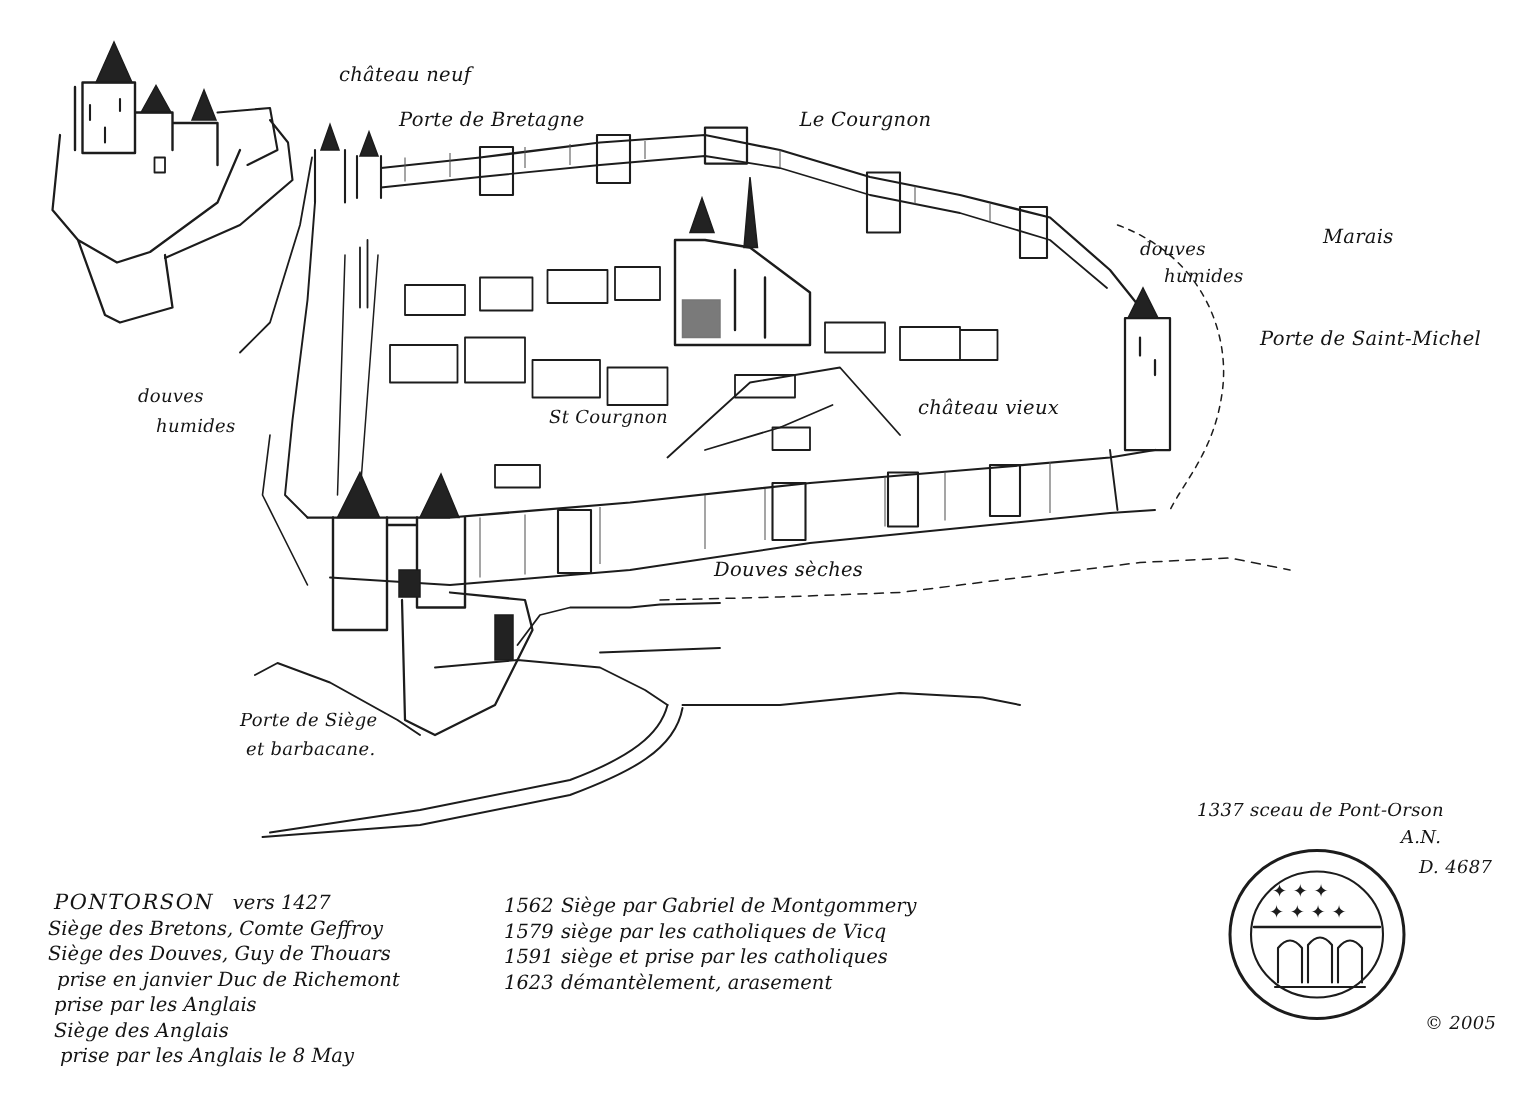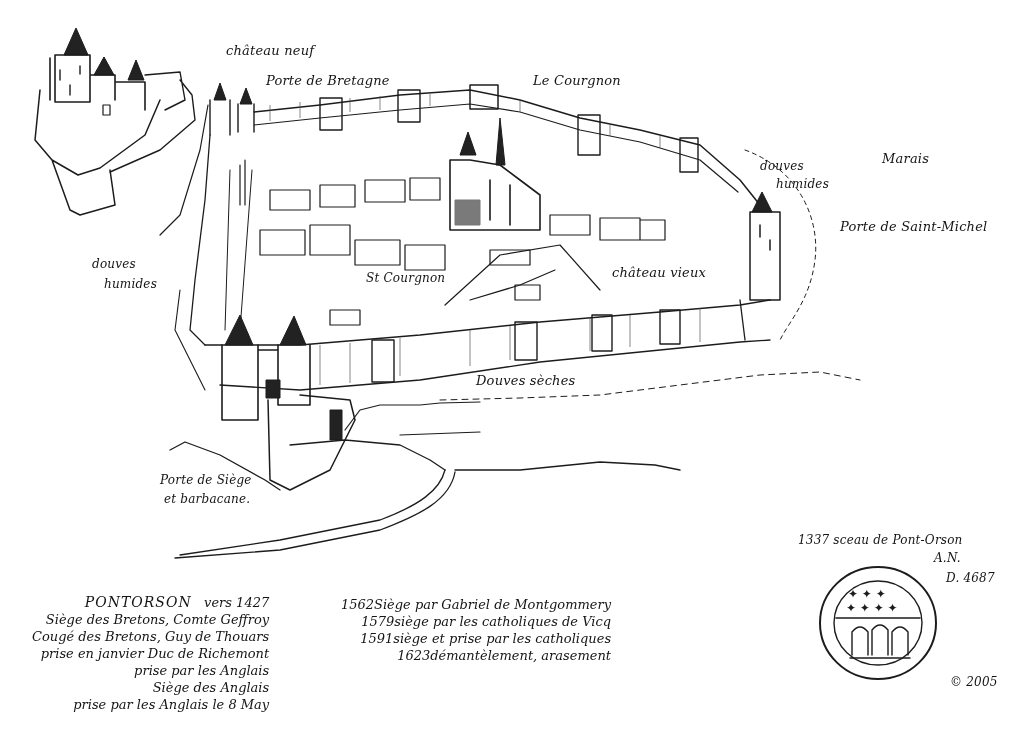--- a/index.html
+++ b/index.html
@@ -5,21 +5,21 @@
   html, body { margin:0; padding:0; background:#ffffff; }
   body { width:1024px; height:737px; position:relative; overflow:hidden;
          font-family: "DejaVu Serif", serif; color:#1a1a1a; }
   #canvas { position:absolute; left:0; top:0; width:1024px; height:737px; }
   .lbl { position:absolute; font-family:"DejaVu Serif", serif; font-style:italic;
          font-size:13px; color:#141414; white-space:nowrap; line-height:1.05;
          letter-spacing:0.2px; }
   .lbl.sm { font-size:12px; }
   .note { position:absolute; font-family:"DejaVu Serif", serif; font-style:italic;
           font-size:13px; color:#141414; line-height:17px; white-space:nowrap; }
-  .note .row { display:block;text-align:right; }
+  .note .row { display:block; }
   .note .yr { display:inline-block; width:38px; }
   .title { font-size:14px; letter-spacing:1px; }
   svg .ink { stroke:#1c1c1c; fill:none; stroke-linecap:round; stroke-linejoin:round; }
   svg .fillk { fill:#222; stroke:#1c1c1c; }
   svg .hatch { stroke:#555; fill:none; stroke-width:0.7; }
 </style>
 </head>
 <body>
 
 <svg id="canvas" viewBox="0 0 1024 737" width="1024" height="737">
@@ -135,21 +135,21 @@
 <div class="lbl" style="left:476px;top:374px;">Douves sèches</div>
 <div class="lbl sm" style="left:160px;top:474px;">Porte de Siège</div>
 <div class="lbl sm" style="left:164px;top:493px;">et barbacane.</div>
 
 <div class="note" style="left:36px;top:594px;">
   <span class="row">
     <span class="title">PONTORSON</span>
     &nbsp;&nbsp;<span>vers 1427</span>
   </span>
   <span class="row" style="margin-left:-4px;">Siège des Bretons, Comte Geffroy</span>
-  <span class="row" style="margin-left:-4px;">Cougé des Bretons, Guy de Thouars</span>
+  <span class="row" style="margin-left:-4px;">Siège des Douves, Guy de Thouars</span>
   <span class="row" style="margin-left:2px;">prise en janvier  Duc de Richemont</span>
   <span class="row" style="margin-left:0px;">prise par les Anglais</span>
   <span class="row" style="margin-left:0px;">Siège des Anglais</span>
   <span class="row" style="margin-left:4px;">prise par les Anglais le 8 May</span>
 </div>
 
 <div class="note" style="left:336px;top:596px;">
   <span class="row"><span class="yr">1562</span><span>Siège par Gabriel de Montgommery</span></span>
   <span class="row"><span class="yr">1579</span><span>siège par les catholiques de Vicq</span></span>
   <span class="row"><span class="yr">1591</span><span>siège et prise par les catholiques</span></span>

